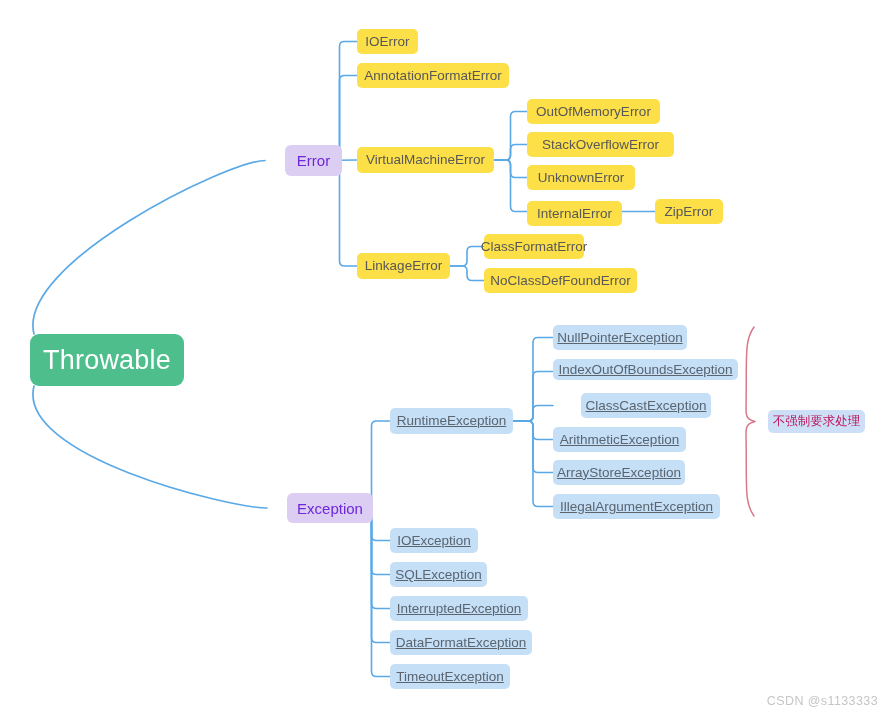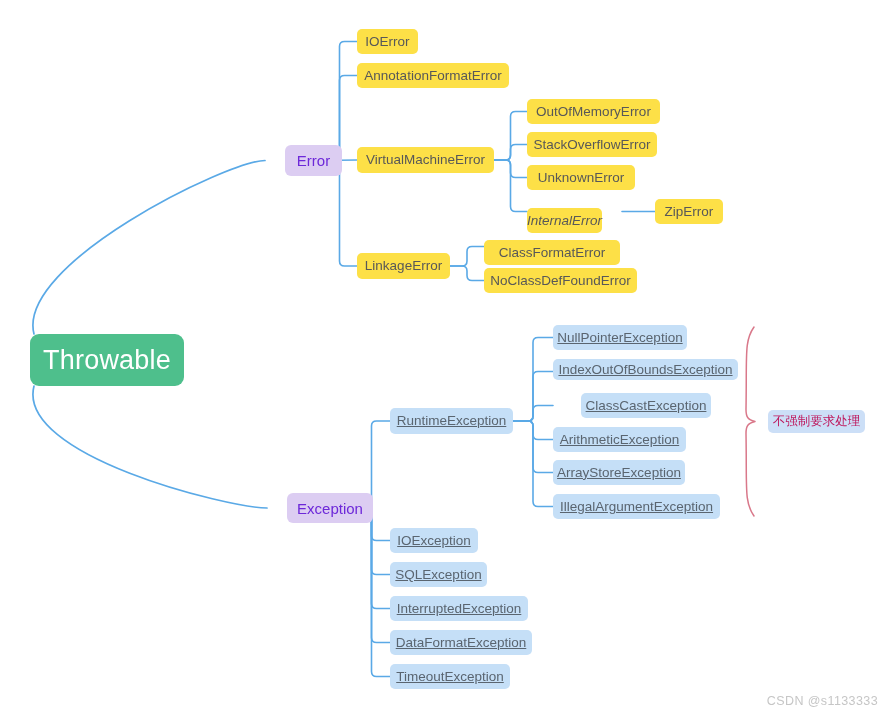--- a/index.html
+++ b/index.html
@@ -107,26 +107,26 @@
       <path d="M754 327 C744 341 747 355 746 409.5 C746 417.5 748 419.5 755 421.5 C748 423.5 746 425.5 746 433.5 C747 488 744 502 754 516" fill="none" stroke="#d9788a" stroke-width="1.5" stroke-linecap="round" stroke-linejoin="round"></path>
     </svg>
 
   <div id="nodes">
       <div class="node node-root" style="left: 30px; top: 334px; width: 154px; height: 52px;">Throwable</div>
       <div class="node node-l1" style="left: 265px; top: 145px; width: 57px; height: 31px;">Error</div>
       <div class="node node-orange" style="left: 357px; top: 29px; width: 61px; height: 25px;">IOError</div>
       <div class="node node-orange" style="left: 357px; top: 63px; width: 152px; height: 25px;">AnnotationFormatError</div>
       <div class="node node-orange" style="left: 357px; top: 147px; width: 137px; height: 26px;">VirtualMachineError</div>
       <div class="node node-orange" style="left: 527px; top: 99px; width: 133px; height: 25px;">OutOfMemoryError</div>
-      <div class="node node-orange" style="left: 527px; top: 132px; width: 130px; height: 25px;">StackOverflowError</div>
+      <div class="node node-orange" style="left: 527px; top: 132px; width: 147px; height: 25px;">StackOverflowError</div>
       <div class="node node-orange" style="left: 527px; top: 165px; width: 108px; height: 25px;">UnknownError</div>
-      <div class="node node-orange" style="left: 527px; top: 208px; width: 75px; height: 25px; font-style: italic;">InternalError</div>
+      <div class="node node-orange" style="left: 527px; top: 201px; width: 95px; height: 25px;">InternalError</div>
       <div class="node node-orange" style="left: 655px; top: 199px; width: 68px; height: 25px;">ZipError</div>
       <div class="node node-orange" style="left: 357px; top: 253px; width: 93px; height: 26px;">LinkageError</div>
-      <div class="node node-orange" style="left: 484px; top: 240px; width: 136px; height: 25px;">ClassFormatError</div>
+      <div class="node node-orange" style="left: 484px; top: 234px; width: 100px; height: 25px;">ClassFormatError</div>
       <div class="node node-orange" style="left: 484px; top: 268px; width: 153px; height: 25px;">NoClassDefFoundError</div>
       <div class="node node-l1" style="left: 267px; top: 493px; width: 86px; height: 30px;">Exception</div>
       <div class="node node-blue" style="left: 390px; top: 408px; width: 123px; height: 26px;">RuntimeException</div>
       <div class="node node-blue" style="left: 553px; top: 325px; width: 134px; height: 25px;">NullPointerException</div>
       <div class="node node-blue" style="left: 553px; top: 359px; width: 185px; height: 21px;">IndexOutOfBoundsException</div>
       <div class="node node-blue" style="left: 581px; top: 393px; width: 130px; height: 25px;">ClassCastException</div>
       <div class="node node-blue" style="left: 553px; top: 427px; width: 133px; height: 25px;">ArithmeticException</div>
       <div class="node node-blue" style="left: 553px; top: 460px; width: 132px; height: 25px;">ArrayStoreException</div>
       <div class="node node-blue" style="left: 553px; top: 494px; width: 167px; height: 25px;">IllegalArgumentException</div>
       <div class="node node-blue" style="left: 390px; top: 528px; width: 88px; height: 25px;">IOException</div>

